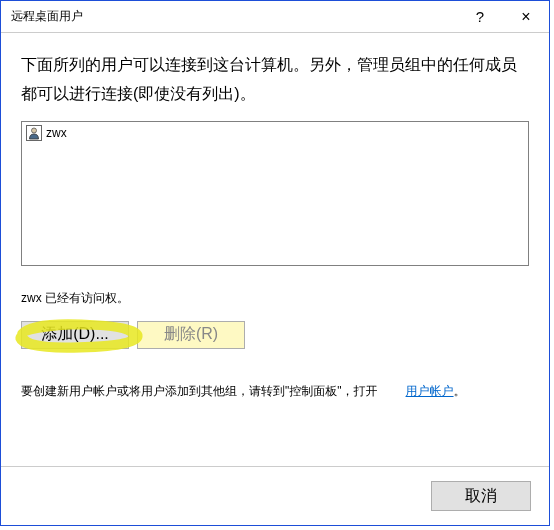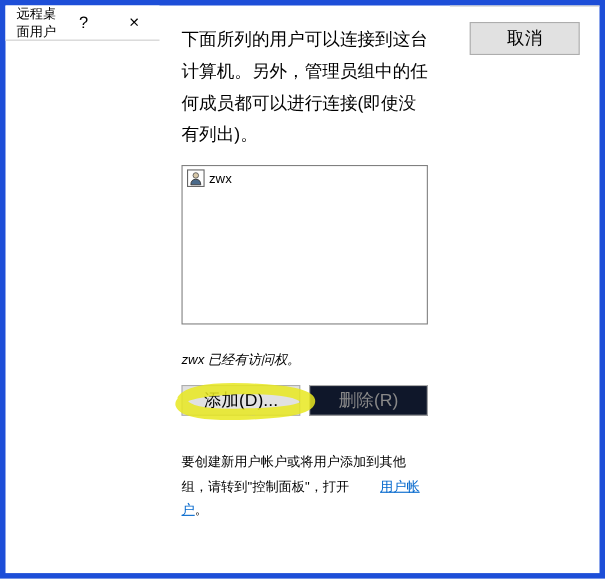--- a/index.html
+++ b/index.html
@@ -7,24 +7,24 @@
       font-family: "Microsoft YaHei", "Segoe UI", sans-serif;
       font-size: 12px;
       background: #fff;
       width: 554px;
       height: 530px;
       overflow: hidden;
     }
     .dialog {
       width: 550px;
       height: 526px;
-      border: 5px solid #1d4ed8;
-      background: #fff;
-      display: flex;
-      flex-direction: row;
+      border: 1px solid #1d4ed8;
+      background: #fff;
+      display: flex;
+      flex-direction: column;
     }
     .titlebar {
       height: 32px;
       display: flex;
       align-items: center;
       padding-left: 10px;
       border-bottom: 1px solid #ccc;
       background: #fff;
     }
     .titlebar-title {
@@ -78,42 +78,41 @@
       border: 1px solid #666;
       display: flex;
       align-items: center;
       justify-content: center;
       font-size: 11px;
     }
     .access-text {
       font-size: 12px;
       color: #000;
       margin-top: 16px;
-      font-style: italic;
     }
     .button-row {
       display: flex;
       gap: 8px;
       margin-top: 6px;
       position: relative;
     }
     .btn {
       min-width: 108px;
       height: 28px;
       border: 1px solid #adadad;
       background: #e1e1e1;
       font-size: 16px;
       font-family: inherit;
       color: #000;
       cursor: default;
       padding: 0 12px;
     }
     .btn.disabled {
       color: #888;
-      background: #0f172a;
+      background: #fef9c3;
     }
     .highlight-wrap {
       position: relative;
       display: inline-block;
     }
     .highlight-scribble {
       position: absolute;
       top: -6px;
       left: -10px;
       width: 135px;

